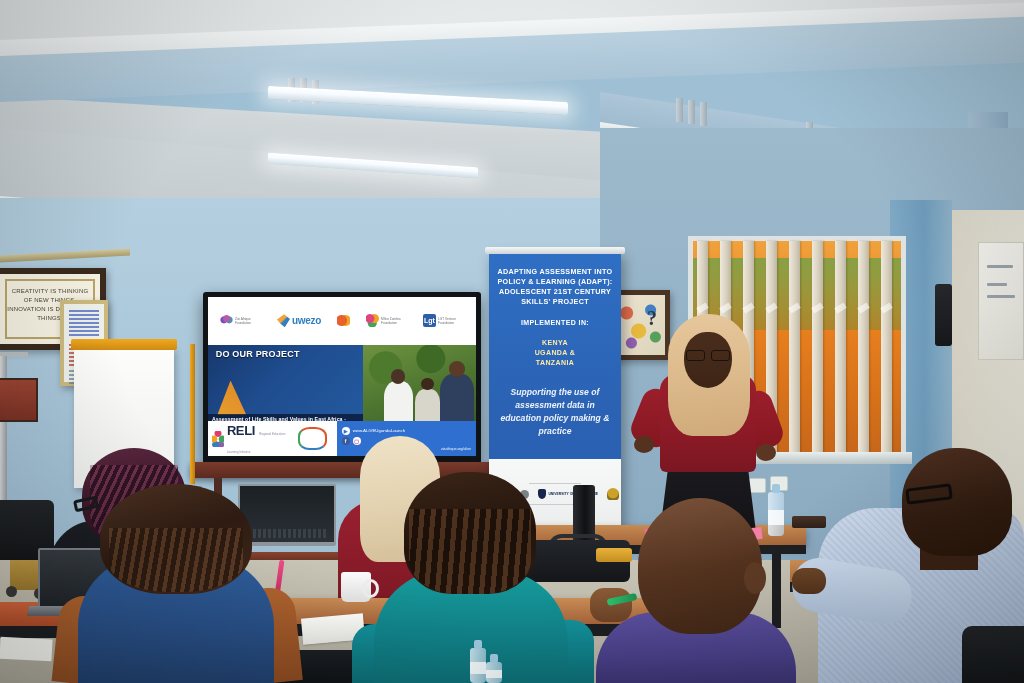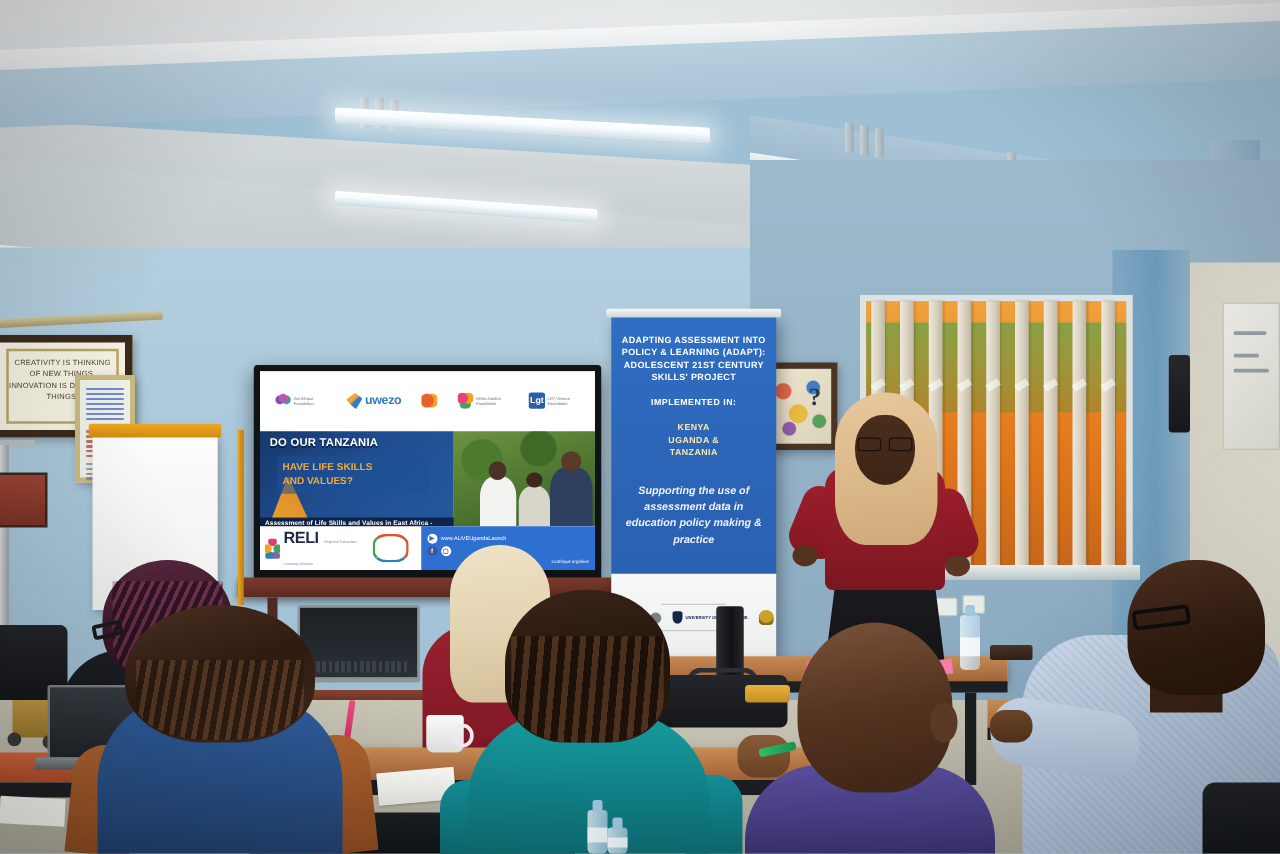--- a/index.html
+++ b/index.html
@@ -808,25 +808,21 @@
           <span class="logo-text">Mhlor Zambia Foundation</span>
         </div>
         <div class="logo-cell">
           <span class="logo-mark lm-lgt">Lgt</span>
           <span class="logo-text">LGT Venture Foundation</span>
         </div>
       </div>
 
       <div class="slide-hero">
         <div class="hero-left">
-          <div class="hero-title">DO OUR TANZANIA</div>
-          <div class="hero-sub">
-            <span>HAVE LIFE SKILLS</span>
-            <span>AND VALUES?</span>
-          </div>
+          <div class="hero-title">DO OUR PROJECT</div>
         </div>
         <div class="hero-right">
           <div class="person-a"></div>
           <div class="person-b"></div>
           <div class="person-c"></div>
         </div>
       </div>
 
       <div class="slide-strip">Assessment of Life Skills and Values in East Africa - ALiVE</div>
 

